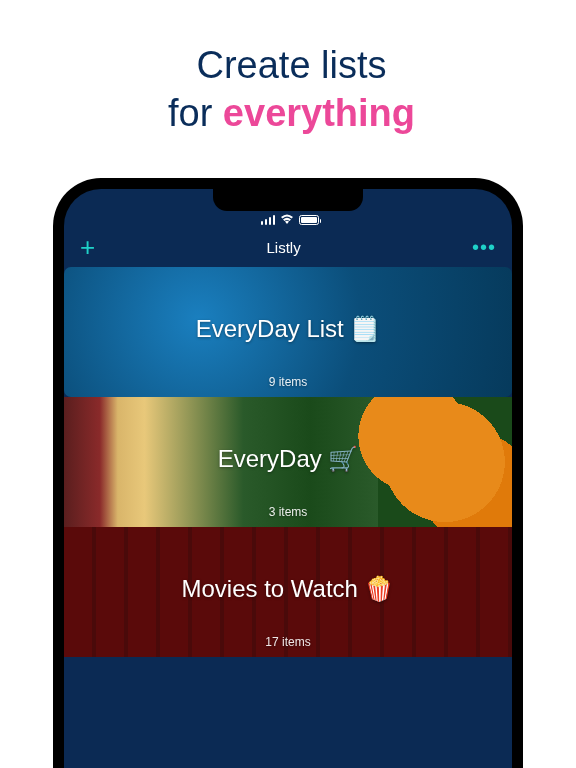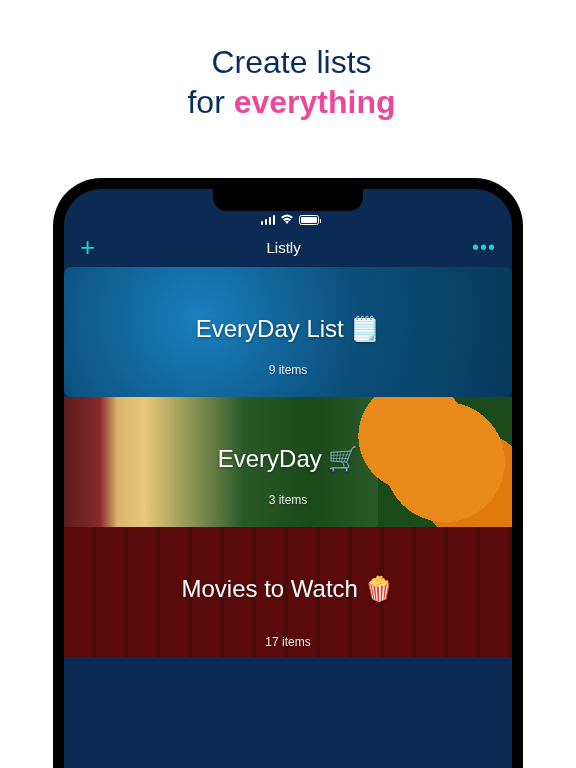--- a/index.html
+++ b/index.html
@@ -7,21 +7,21 @@
       width: 576px;
       height: 768px;
       background: #ffffff;
       font-family: -apple-system, BlinkMacSystemFont, "Segoe UI", Helvetica, Arial, sans-serif;
       overflow: hidden;
       position: relative;
     }
     .headline {
       text-align: center;
       padding-top: 42px;
-      font-size: 32px;
+      font-size: 38px;
       font-weight: 500;
       line-height: 1.25;
       color: #0a2d5a;
       padding-left: 7px;
     }
     .headline .accent {
       color: #ec4899;
       font-weight: bold;
     }
     .phone-frame {
@@ -102,21 +102,21 @@
     }
     .list-card .name {
       font-size: 24px;
       font-weight: 400;
       margin-bottom: 6px;
     }
     .list-card .count {
       font-size: 12px;
       opacity: 0.9;
       position: absolute;
-      bottom: 20px;
+      bottom: 8px;
     }
     .card-everyday {
       background: radial-gradient(circle at 30% 40%, #1a7fbf 0%, #0b4e7a 50%, #063a5c 100%);
       border-radius: 7px;
     }
     .card-groceries {
       background:
         radial-gradient(circle at 85% 50%, #e88a1a 0, #e88a1a 60px, transparent 60px),
         radial-gradient(circle at 78% 30%, #e88a1a 0, #e88a1a 55px, transparent 55px),
         radial-gradient(circle at 92% 70%, #e07a0a 0, #e07a0a 55px, transparent 55px),

